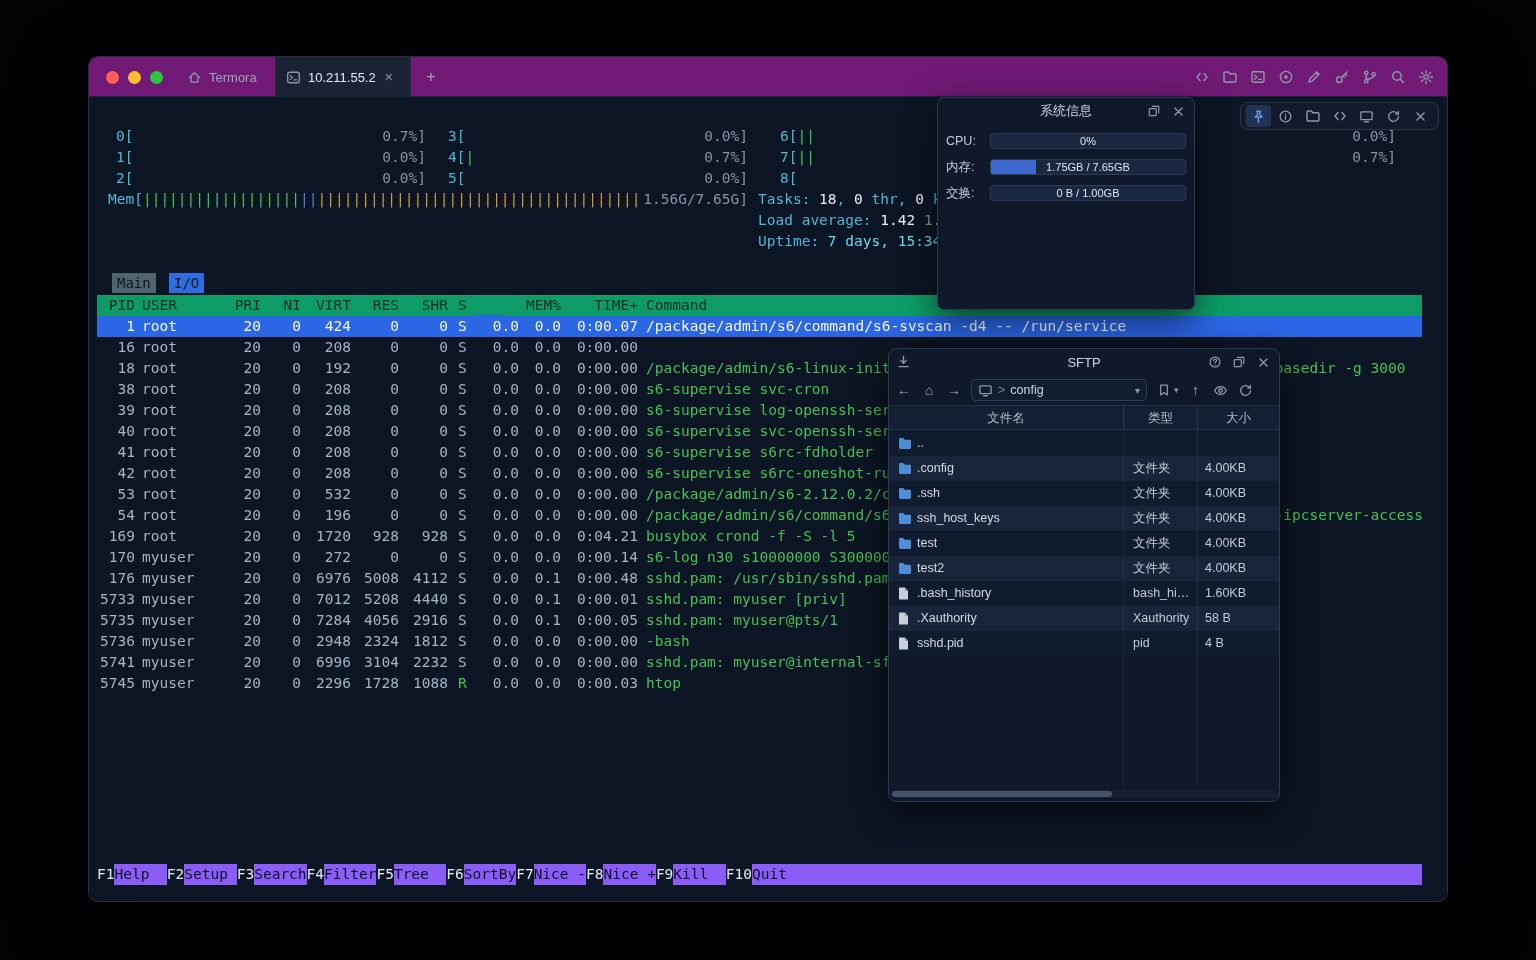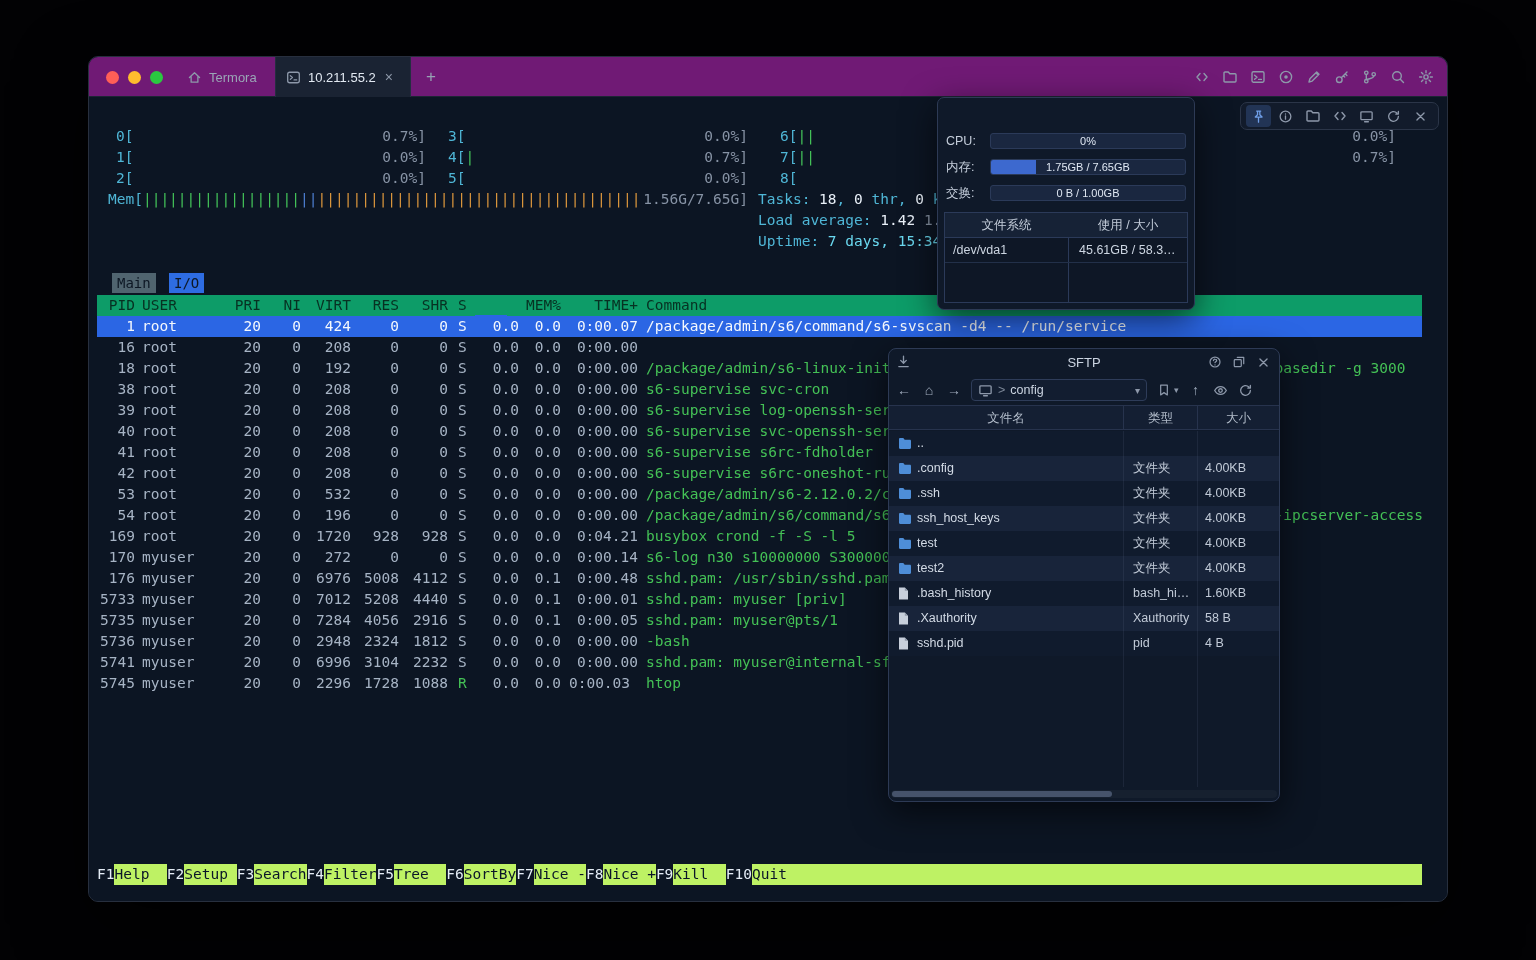--- a/index.html
+++ b/index.html
@@ -34,21 +34,21 @@
 .pcell{position:absolute;top:0;height:21px;white-space:pre}
 .pcell.r{text-align:right}
 .pcell.sort{background:#2b66e4;color:#ecf3ff}
 .prow{position:absolute;left:8px;width:1325px;height:21px;color:#a7b4c5}
 .prow .cmd{color:#44c156}
 .prow .stR{color:#44c156}
 .prow.sel{background:#2b66e4}
 .prow.sel .pcell{color:#f4f8fd}
 .fnbar{position:absolute;left:8px;top:766px;width:1325px;height:21px;display:flex;white-space:pre}
 .fk{color:#e4ecf6}
-.fl{background:#bef264;color:#0a1628}
+.fl{background:#8b5cf6;color:#0a1628}
 .fl.fill{flex:1}
 
 
 .panel{position:absolute;background:#0f1929;border:1px solid #2d3a55;border-radius:7px;box-shadow:0 10px 34px rgba(0,0,0,.6)}
 .p-title{position:relative;height:26px;display:flex;align-items:center;justify-content:center;font-size:13px;color:#ccd5e2}
 .pt-icons{position:absolute;right:8px;top:0;height:26px;display:flex;align-items:center;gap:10px}
 .pt-left{position:absolute;left:7px;top:5px}
 
 
 .sysinfo{left:937px;top:97px;width:258px;height:213px;z-index:5}
@@ -451,21 +451,21 @@
         <span class="pcell r" style="left: 0px; width: 38px;">5745</span>
         <span class="pcell" style="left: 45px; width: 80px;">myuser</span>
         <span class="pcell r" style="left: 128px; width: 36px;">20</span>
         <span class="pcell r" style="left: 168px; width: 36px;">0</span>
         <span class="pcell r" style="left: 206px; width: 48px;">2296</span>
         <span class="pcell r" style="left: 254px; width: 48px;">1728</span>
         <span class="pcell r" style="left: 302px; width: 49px;">1088</span>
         <span class="pcell stR" style="left: 361px; width: 14px;">R</span>
         <span class="pcell r" style="left: 378px; width: 44px;">0.0</span>
         <span class="pcell r" style="left: 420px; width: 44px;">0.0</span>
-        <span class="pcell r" style="left: 464px; width: 77px; text-align: center;">0:00.03</span>
+        <span class="pcell r" style="left: 464px; width: 77px;">0:00.03</span>
         <span class="pcell cmd" style="left: 549px;">htop</span>
       </div>
       <div class="fnbar"><span class="fk">F1</span><span class="fl">Help  </span><span class="fk">F2</span><span class="fl">Setup </span><span class="fk">F3</span><span class="fl">Search</span><span class="fk">F4</span><span class="fl">Filter</span><span class="fk">F5</span><span class="fl">Tree  </span><span class="fk">F6</span><span class="fl">SortBy</span><span class="fk">F7</span><span class="fl">Nice -</span><span class="fk">F8</span><span class="fl">Nice +</span><span class="fk">F9</span><span class="fl">Kill  </span><span class="fk">F10</span><span class="fl">Quit  </span><span class="fl fill"></span></div>
     </div>
 </div>
 
 <div class="rtb" id="rtb">
     <span class="ic active">
       <svg width="15" height="15" viewBox="0 0 16 16">
         <path d="M6 2.2h4.4M7 2.4v3.8L4.6 8.6h7.2L9.4 6.2V2.4M8 8.8V14" stroke="#6f9ee8" fill="none" stroke-width="1.4" stroke-linecap="round" stroke-linejoin="round"></path>
@@ -499,30 +499,35 @@
       </svg>
     </span>
     <span class="ic">
       <svg width="15" height="15" viewBox="0 0 16 16">
         <path d="m4.2 4.2 7.6 7.6M11.8 4.2l-7.6 7.6" stroke="#8d98aa" fill="none" stroke-width="1.4" stroke-linecap="round" stroke-linejoin="round"></path>
       </svg>
     </span>
   </div>
 
 <div class="panel sysinfo" id="sysinfo">
-  <div class="si-table">
-    <div class="sit-divider"></div>
-    <div class="sit-head">
-      <span class="sit-c1">文件系统</span>
-      <span class="sit-c2">使用 / 大小</span>
-    </div>
-    <div class="sit-row">
-      <span class="sit-c1">/dev/vda1</span>
-      <span class="sit-c2">45.61GB / 58.3…</span>
-    </div>
+  <div class="p-title">
+    <span class="pt-text">系统信息</span>
+    <span class="pt-icons">
+      <span class="ic">
+          <svg width="14" height="14" viewBox="0 0 16 16">
+            <rect x="2.6" y="5.4" width="8" height="8" rx="1" stroke="#8d98aa" fill="none" stroke-width="1.4" stroke-linecap="round" stroke-linejoin="round"></rect>
+            <path d="M6 2.6h7.4V10" stroke="#8d98aa" fill="none" stroke-width="1.4" stroke-linecap="round" stroke-linejoin="round"></path>
+          </svg>
+        </span>
+      <span class="ic">
+          <svg width="15" height="15" viewBox="0 0 16 16">
+            <path d="m4.2 4.2 7.6 7.6M11.8 4.2l-7.6 7.6" stroke="#8d98aa" fill="none" stroke-width="1.4" stroke-linecap="round" stroke-linejoin="round"></path>
+          </svg>
+        </span>
+    </span>
   </div>
 <div class="si-row" style="top: 35px;"><span class="si-label">CPU:</span><div class="si-bar">
         <div class="si-fill" style="width: 0%;"></div>
         <div class="si-val">0%</div>
       </div></div>
     <div class="si-row" style="top: 61px;"><span class="si-label">内存:</span><div class="si-bar">
         <div class="si-fill" style="width: 23%;"></div>
         <div class="si-val">1.75GB / 7.65GB</div>
       </div></div>
     <div class="si-row" style="top: 87px;"><span class="si-label">交换:</span><div class="si-bar">

